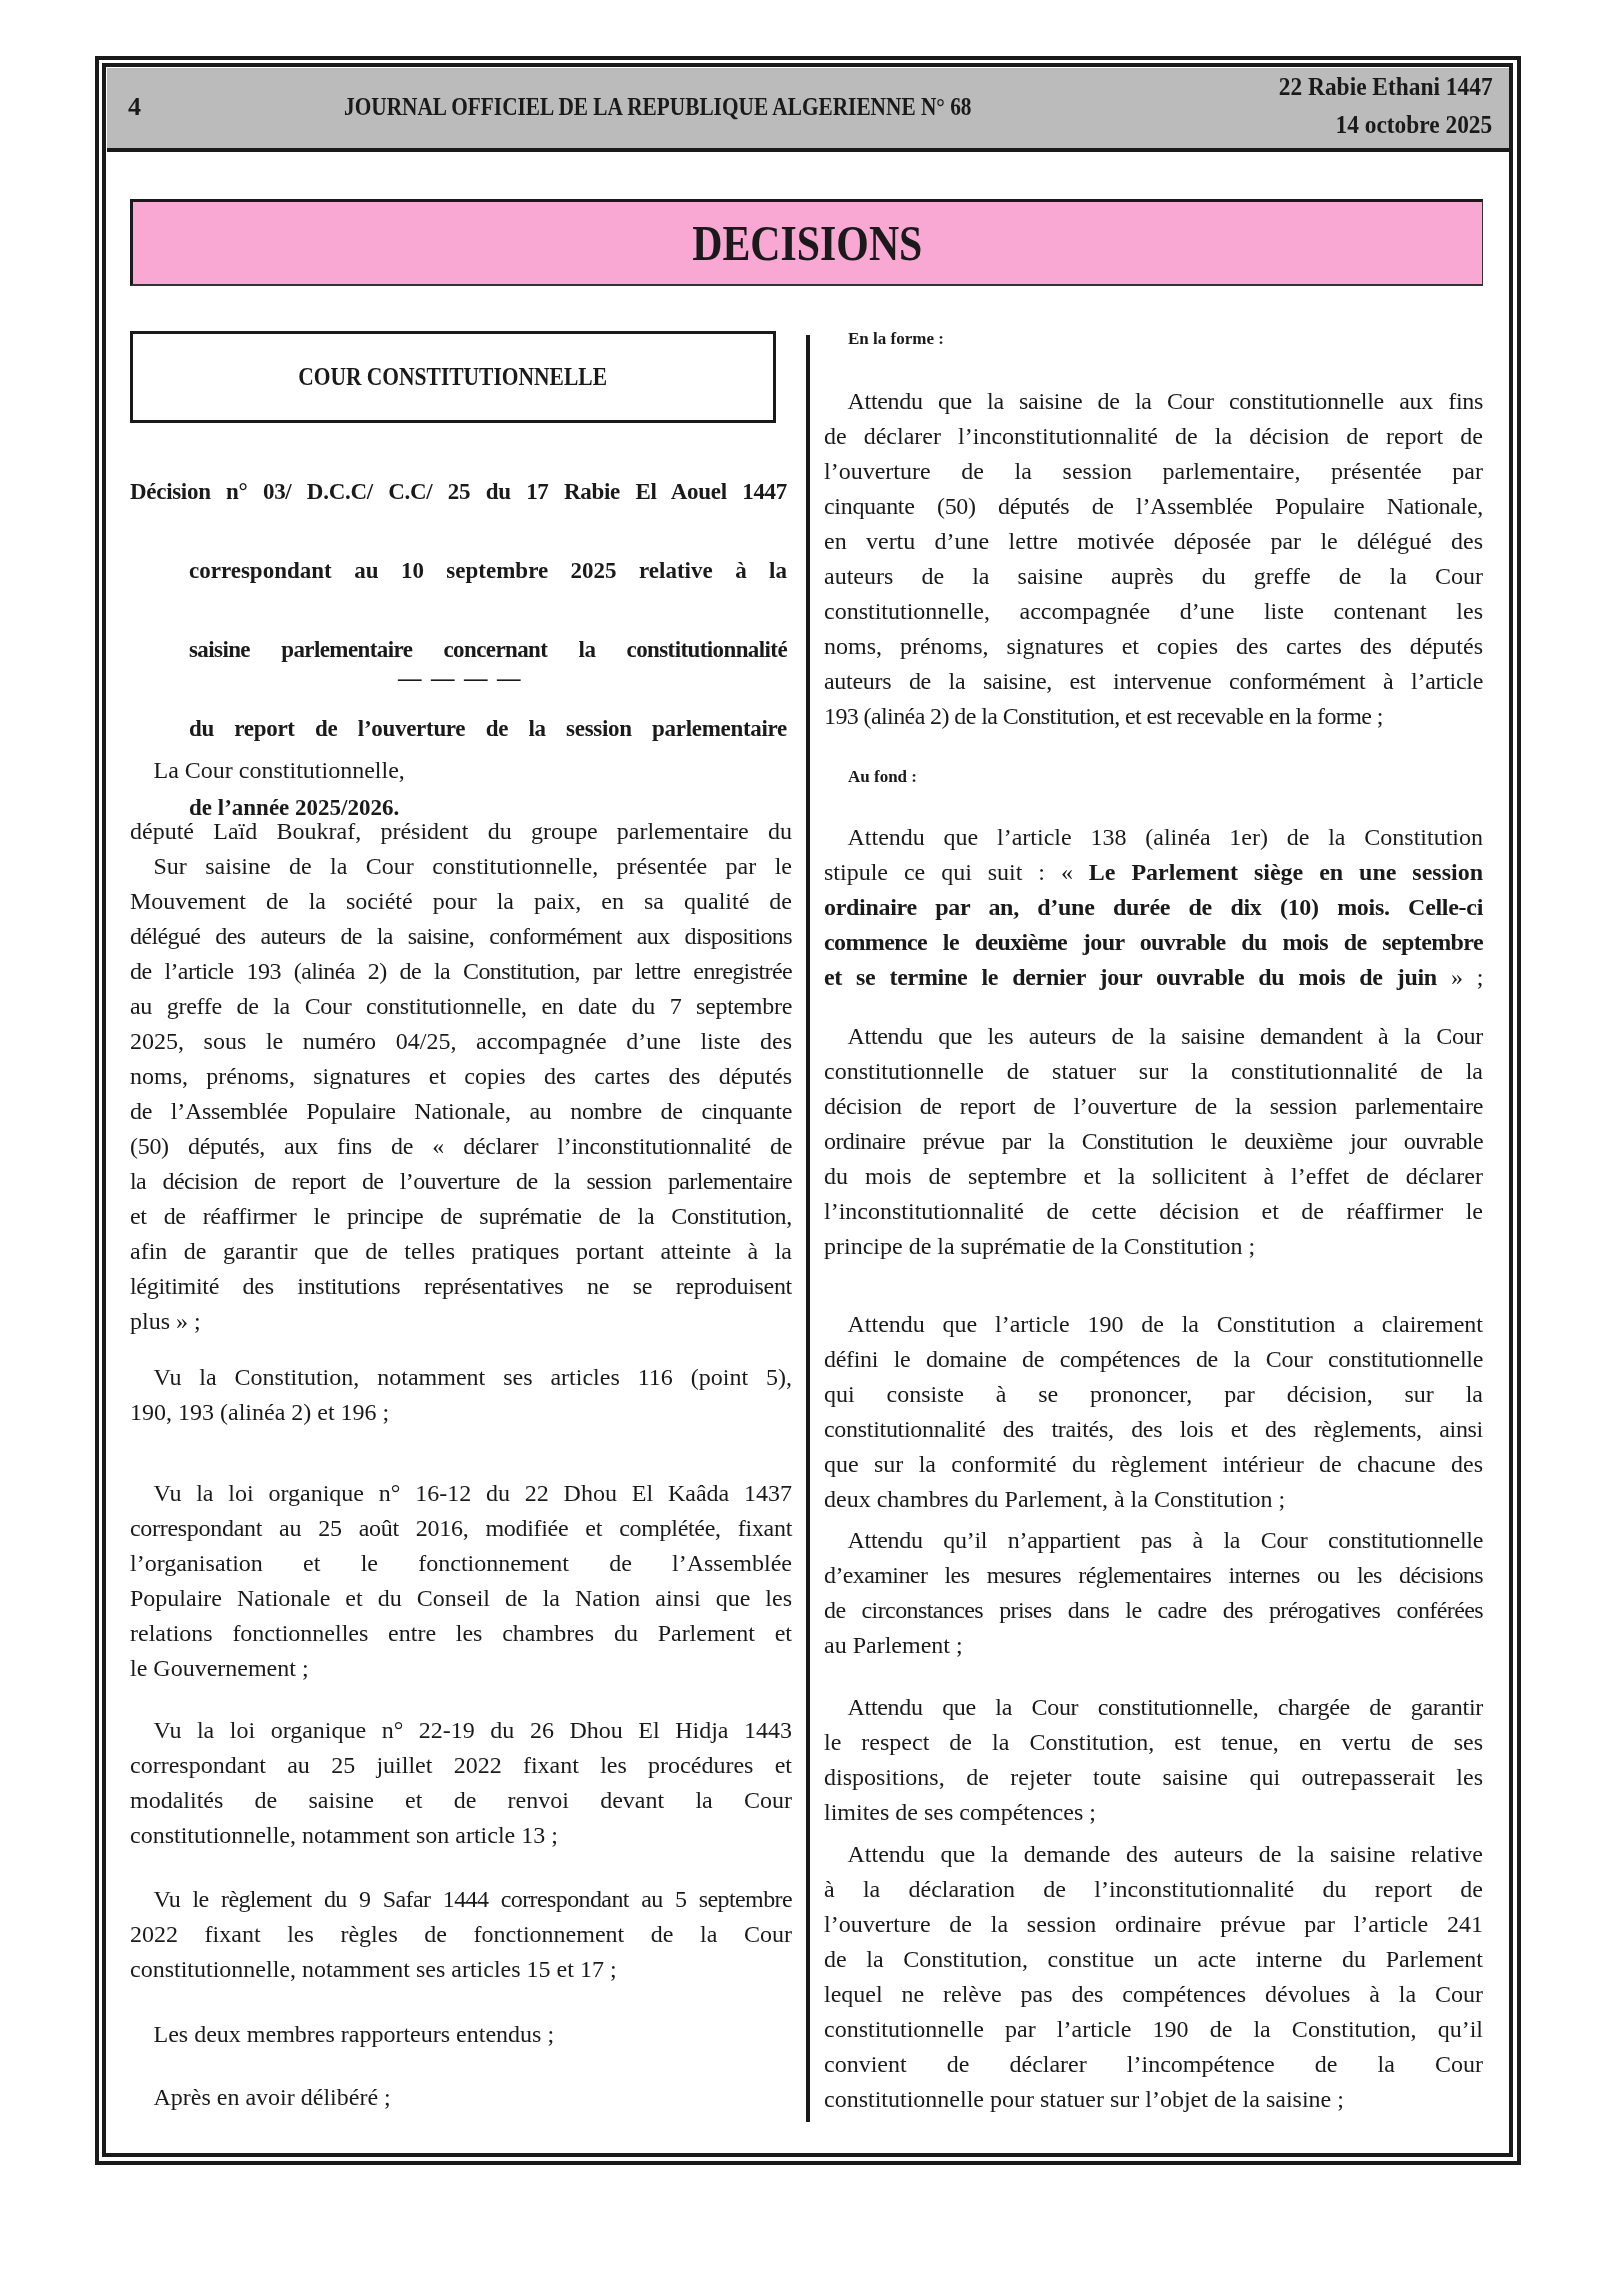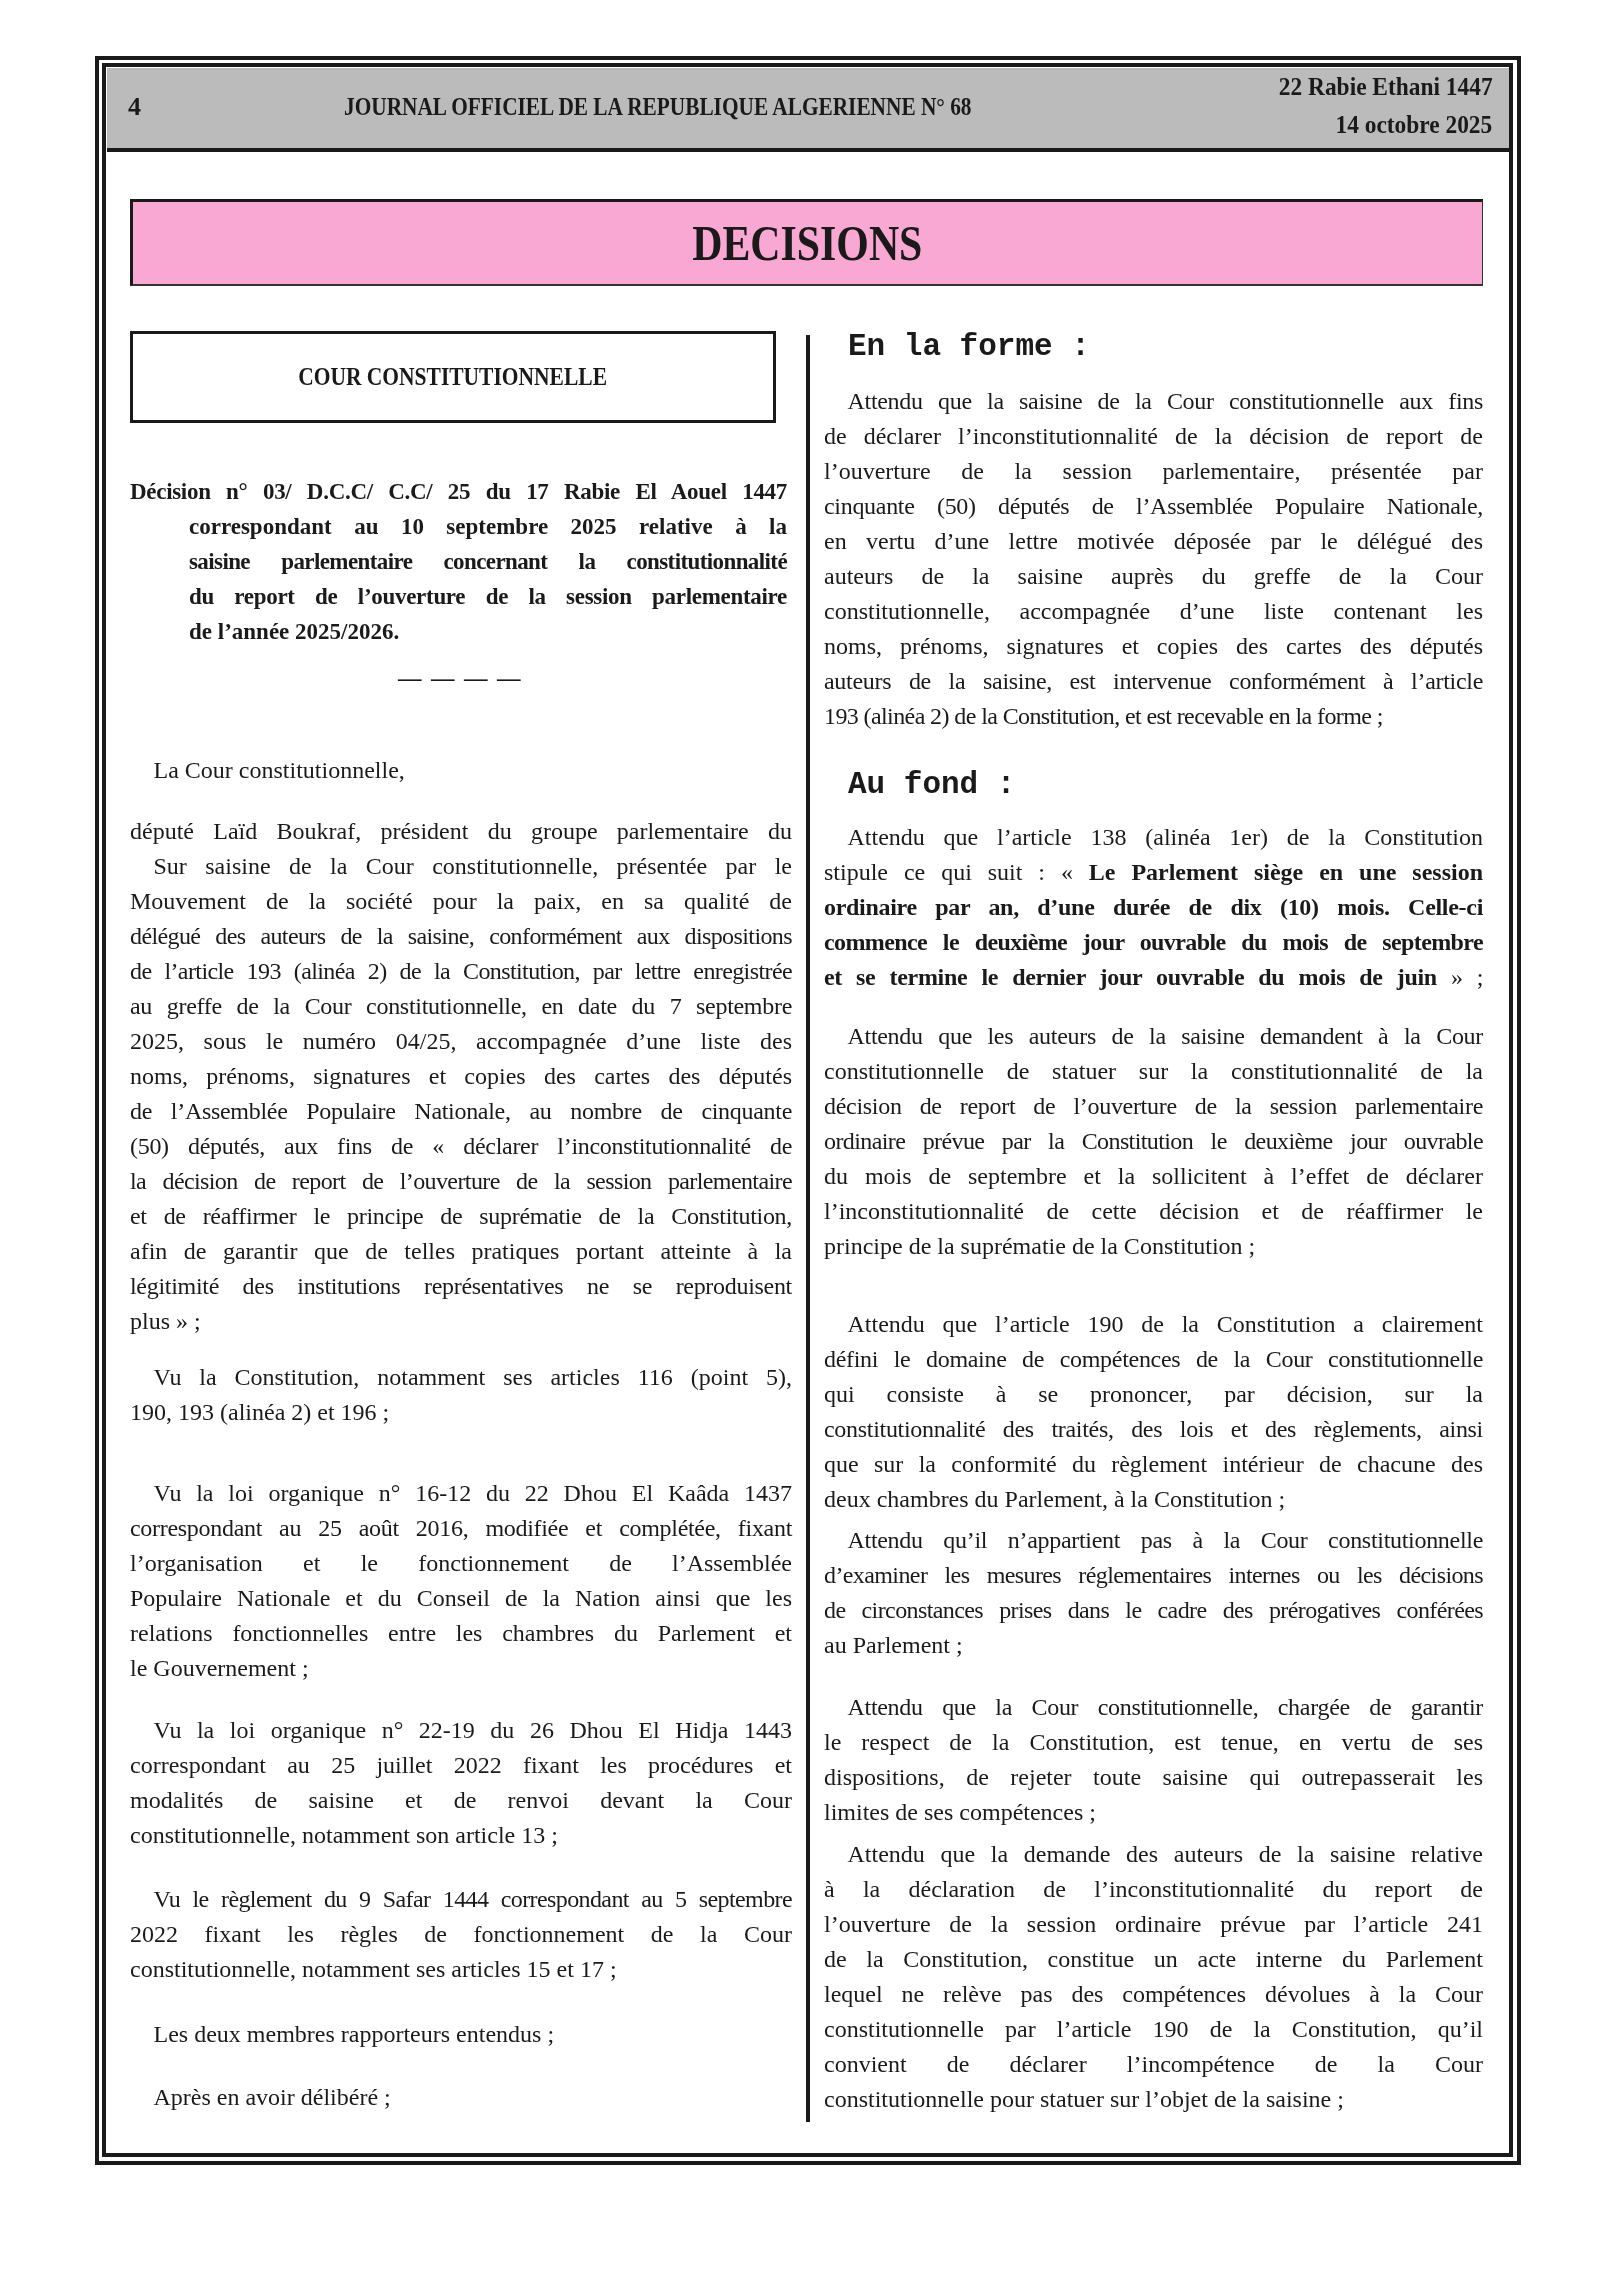--- a/index.html
+++ b/index.html
@@ -29,31 +29,31 @@
     .divider { position: absolute; left: 806px; top: 335px; width: 3.6px; height: 1787px; background: #1a1a1a; }
 
     .court-box { position: absolute; left: 130px; top: 331px; width: 646px; height: 92px;
                  border: 3.6px solid #1a1a1a; box-sizing: border-box;
                  display: flex; align-items: center; justify-content: center; }
     .court-title { font-weight: bold; font-size: 25px; transform: scaleX(0.86); white-space: nowrap; }
 
     .decision-title { position: absolute; left: 130px; top: 474px; width: 657px;
                       font-weight: bold; font-size: 23px; line-height: 35px; }
     .decision-title .line { display: block; white-space: nowrap; text-align-last: justify; text-align: justify; }
-    .decision-title .line.ind { padding-left: 59px; }
+    .decision-title .line.ind { padding-left: 59px; margin-top: 44px; }
     .decision-title .line.last { text-align-last: left; }
     .dashes { position: absolute; left: 398px; top: 665px; font-size: 23.5px; font-weight: bold; letter-spacing: 1.8px; }
 
     .block { position: absolute; }
     .block .line { display: block; white-space: nowrap; text-align: justify; text-align-last: justify;
                    font-size: 24px; line-height: 35px; }
     .block .line.last { text-align-last: left; }
     .block .line.ind { padding-left: 23.5px; }
     .b { font-weight: bold; }
-    .heading { position: absolute; font-weight: bold; font-size: 31px; font-family: Liberation Mono, monospace; }
+    .heading { position: absolute; font-weight: bold; font-size: 17px; }
     .cond { letter-spacing: -0.3px; }
     .cond2 { letter-spacing: -0.6px; }
   </style>
 </head>
 <body>
 
 <div class="frame-outer"></div>
 <div class="frame-inner"></div>
 
 <div class="header-band">

